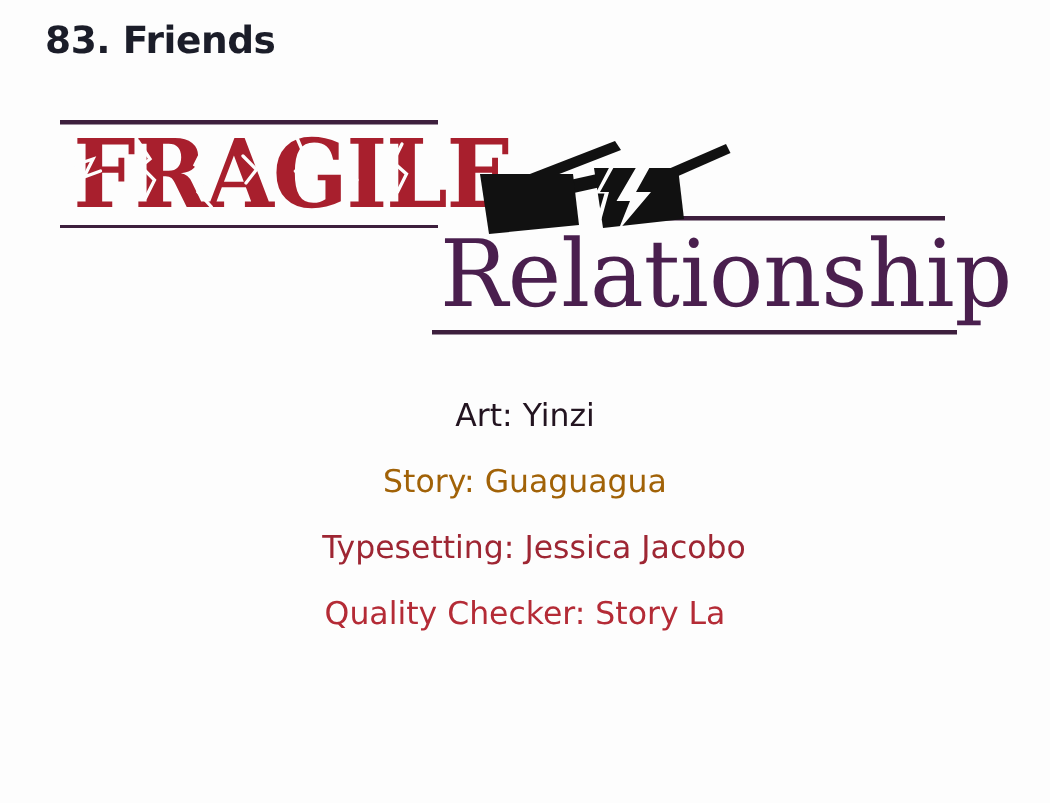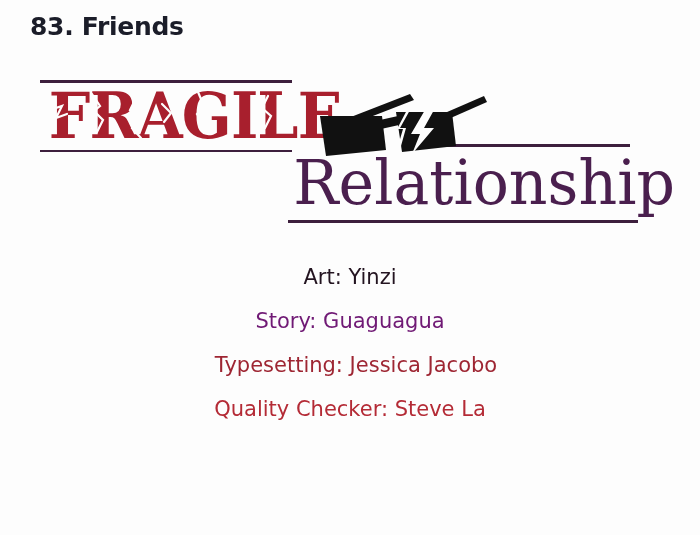--- a/index.html
+++ b/index.html
@@ -136,21 +136,21 @@
     width: 700px;
     text-align: center;
   }
   .credit-line {
     font-family: "DejaVu Sans", sans-serif;
     font-size: 21px;
     line-height: 44px;
     white-space: nowrap;
   }
   .credit-0 { color: #231420; }
-  .credit-1 { color: #701a75; }
+  .credit-1 { color: #a16207; }
   .credit-2 { color: #9e2633; margin-left: 12px; }
   .credit-3 { color: #b42b36; }
 </style>
 </head>
 <body>
 
 <div id="page">
 
   <div id="chapter-heading">83. Friends</div>
 
@@ -198,16 +198,16 @@
         <path d="M104 18 L94 36 L100 36 L95 54 L92 54 L97 37 L91 37 L101 18 Z"></path>
       </g>
     </svg>
 
   </div>
 
   <div id="credits">
     <div class="credit-line credit-0">Art: Yinzi</div>
     <div class="credit-line credit-1">Story: Guaguagua</div>
     <div class="credit-line credit-2">Typesetting: Jessica Jacobo</div>
-    <div class="credit-line credit-3">Quality Checker: Steve La</div>
+    <div class="credit-line credit-3">Quality Checker: Story La</div>
   </div>
 
 </div>
 
 </body></html>

